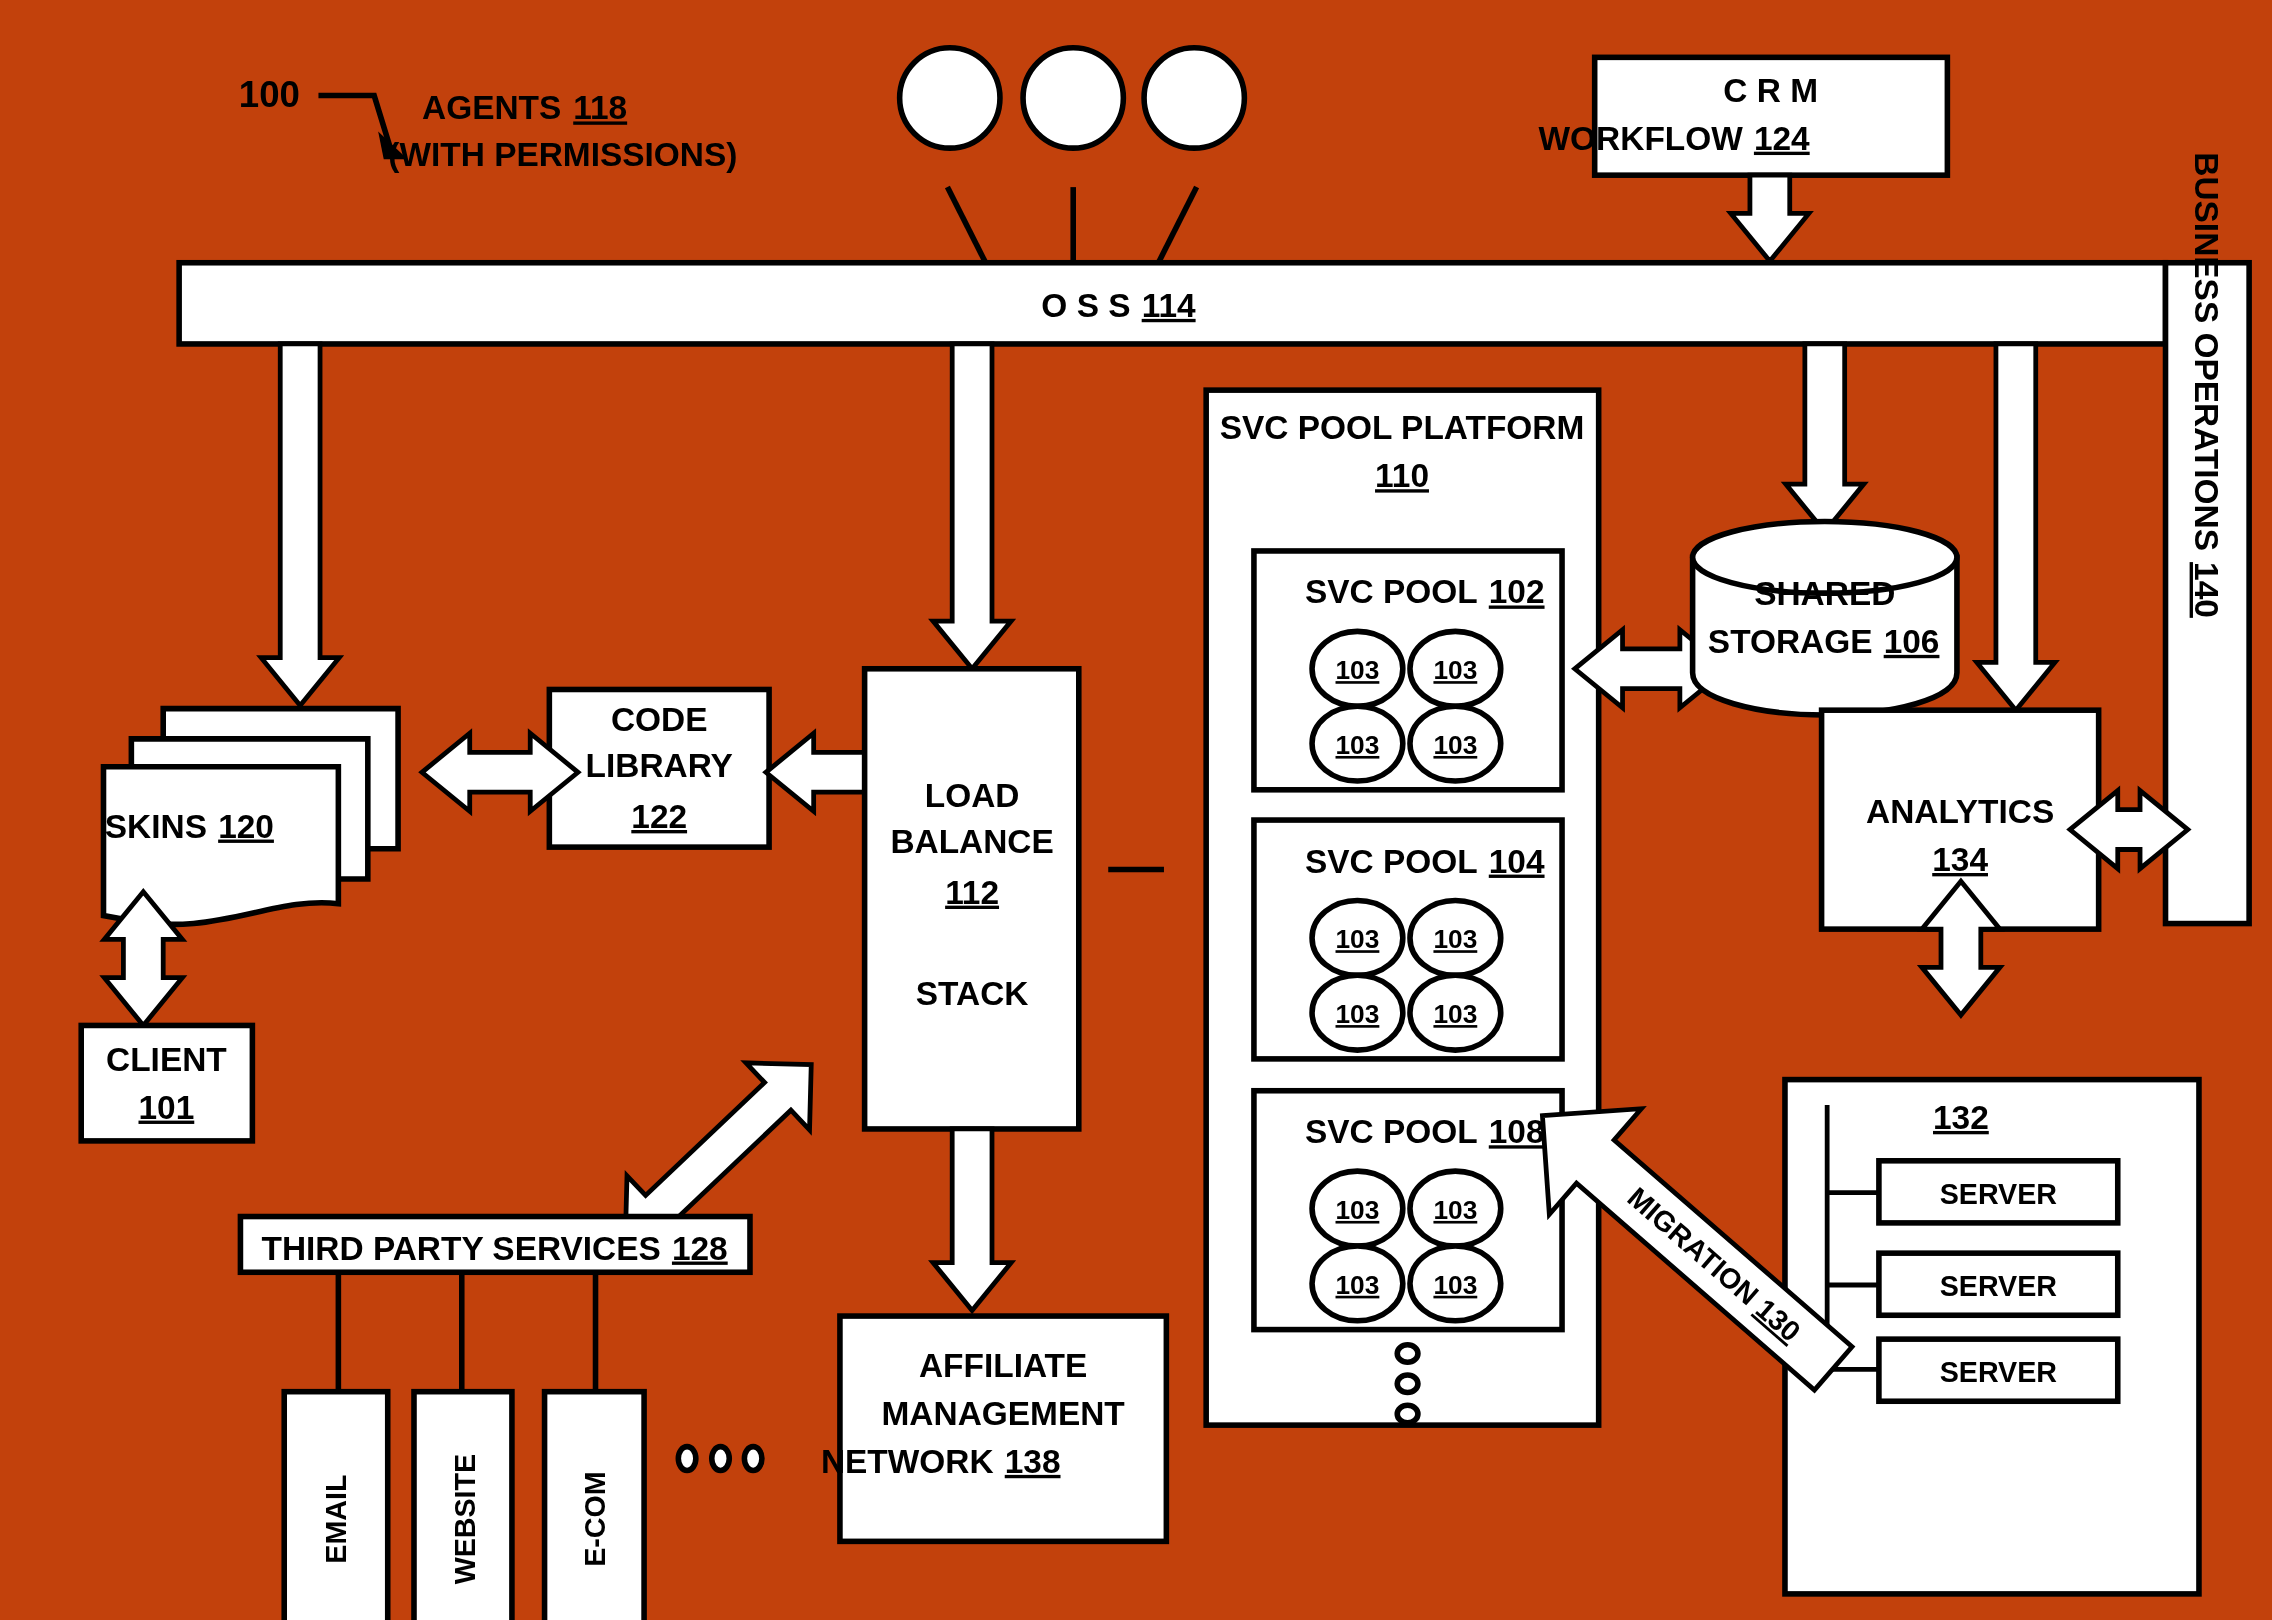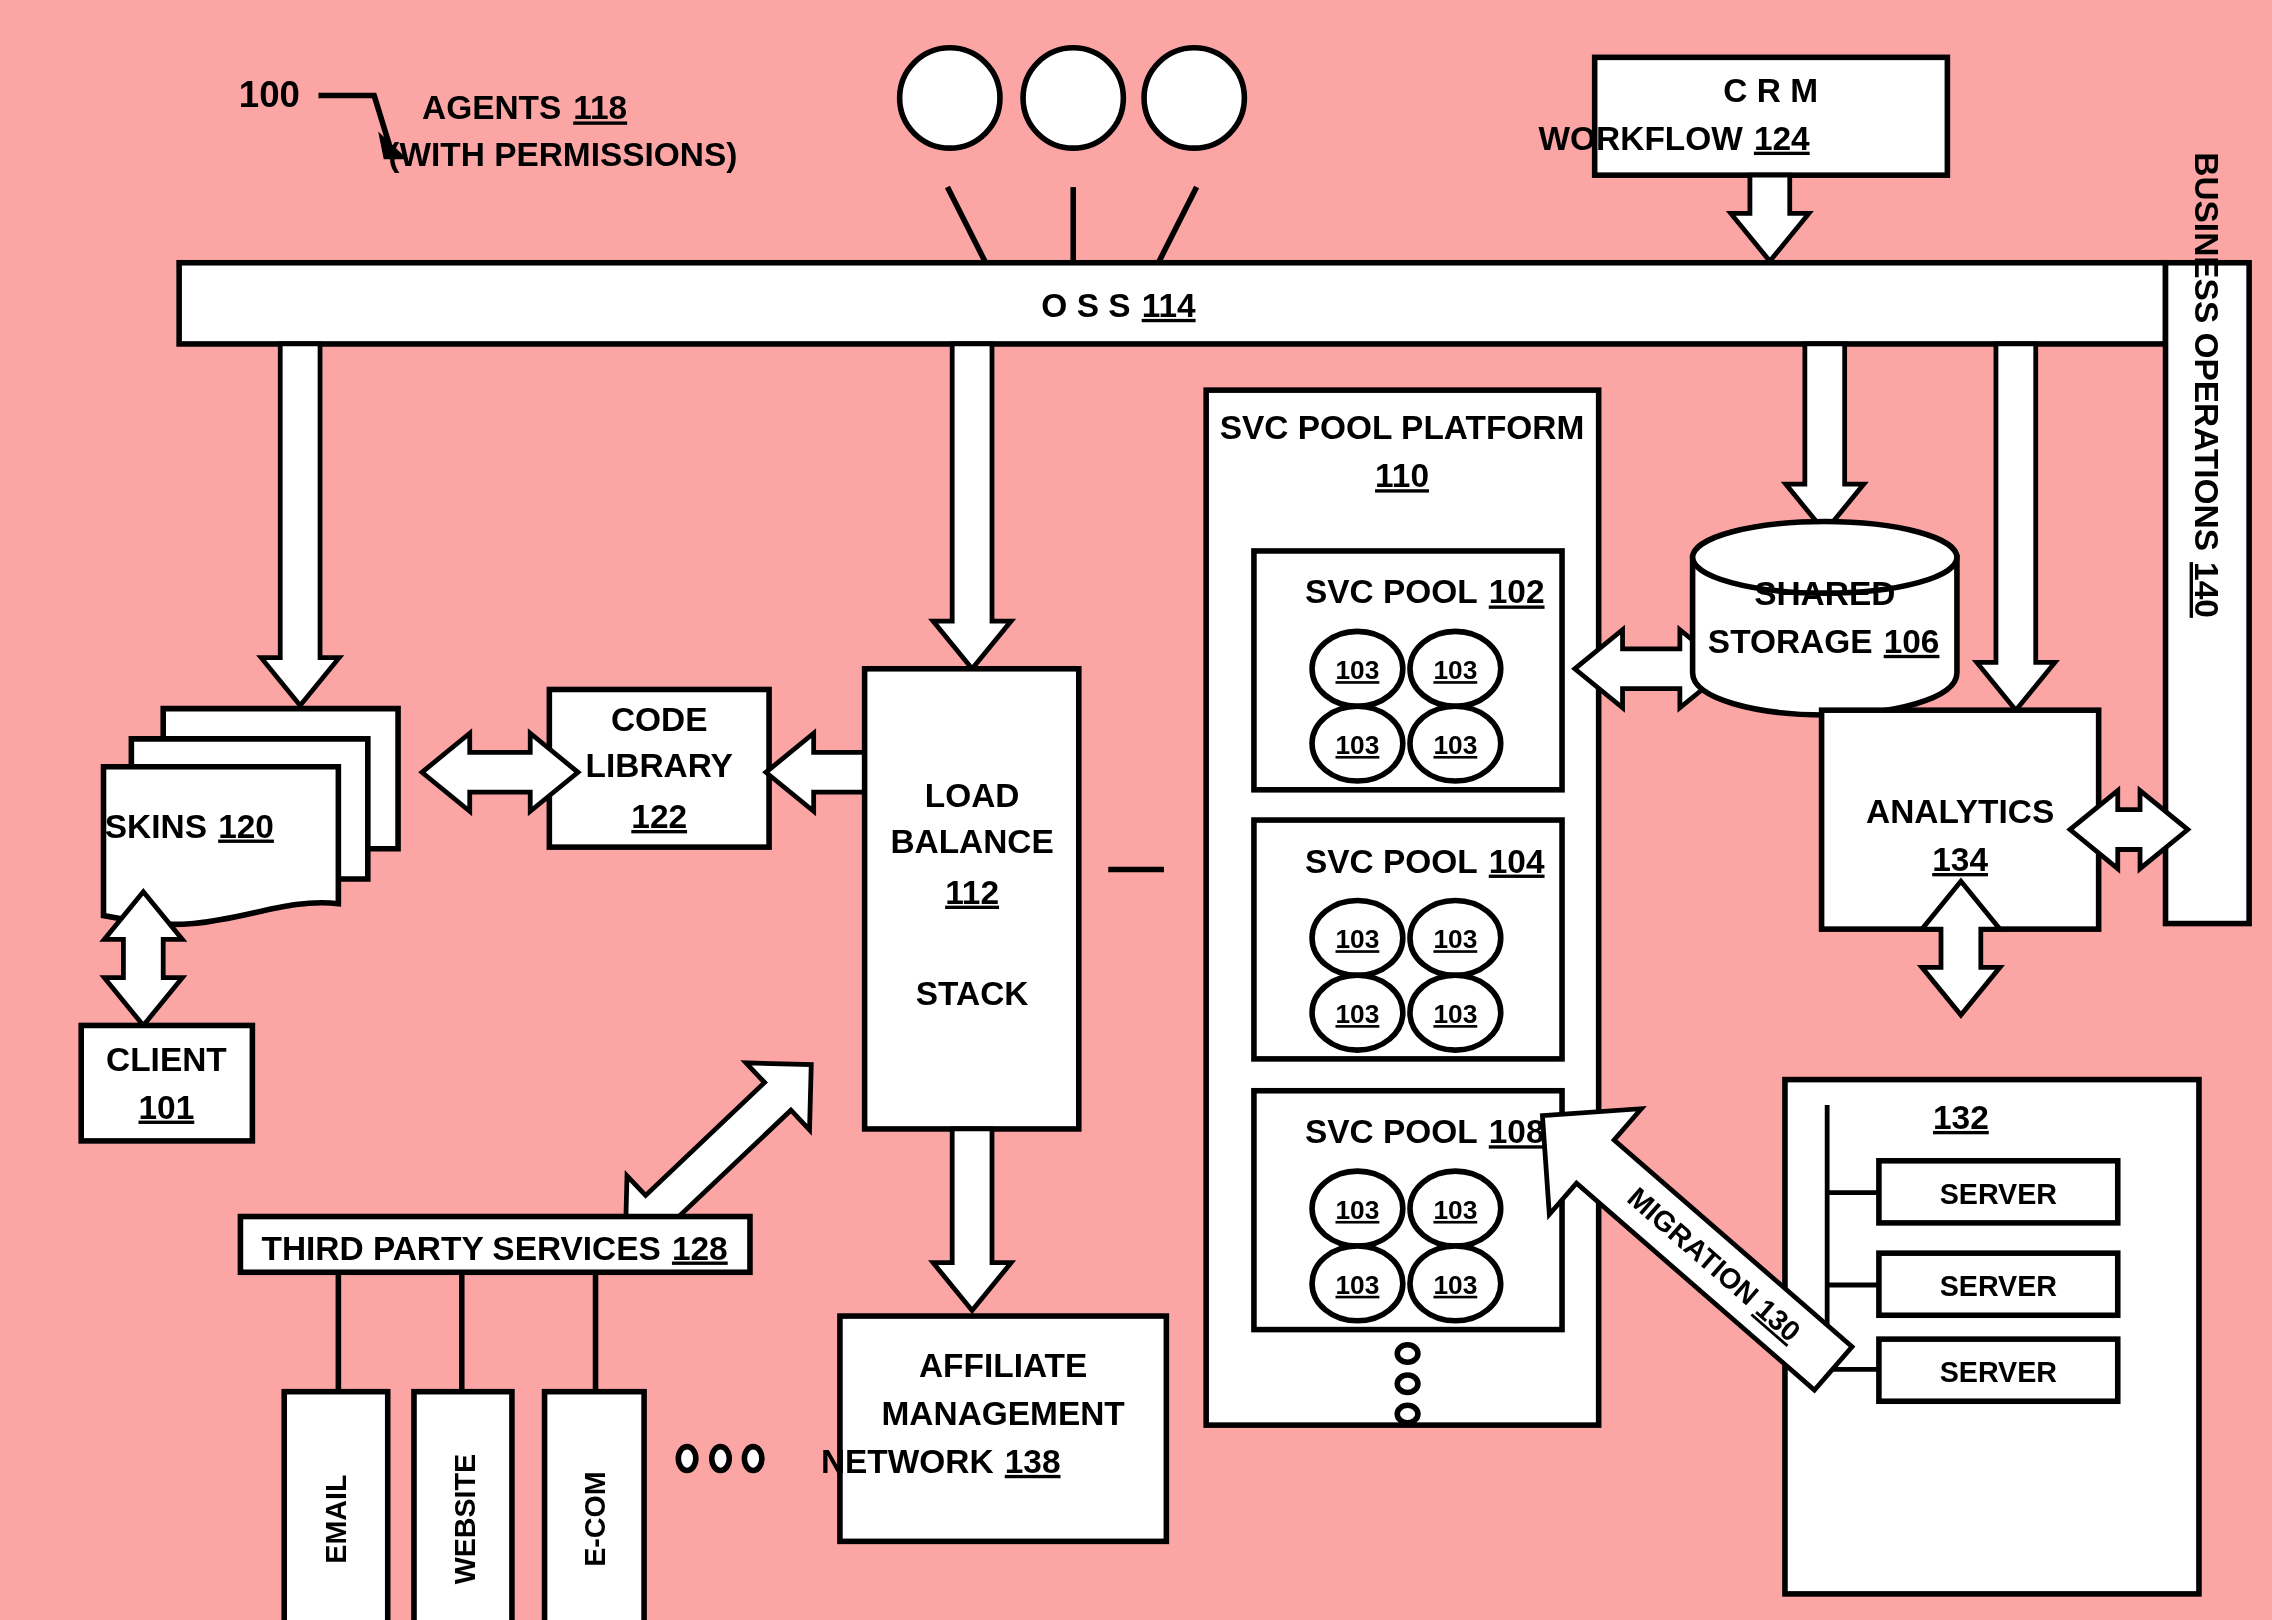--- a/index.html
+++ b/index.html
@@ -5,21 +5,21 @@
 <style>
   html, body {
     margin: 0;
     padding: 0;
     background: #ffffff;
   }
   #stage {
     position: relative;
     width: 2273px;
     height: 1621px;
-    background: #fca5a5;
+    background: #c2410c;
     font-family: "Liberation Sans", sans-serif;
     overflow: hidden;
   }
   svg#diagram {
     position: absolute;
     top: 0;
     left: 0;
     width: 2273px;
     height: 1621px;
     display: block;

